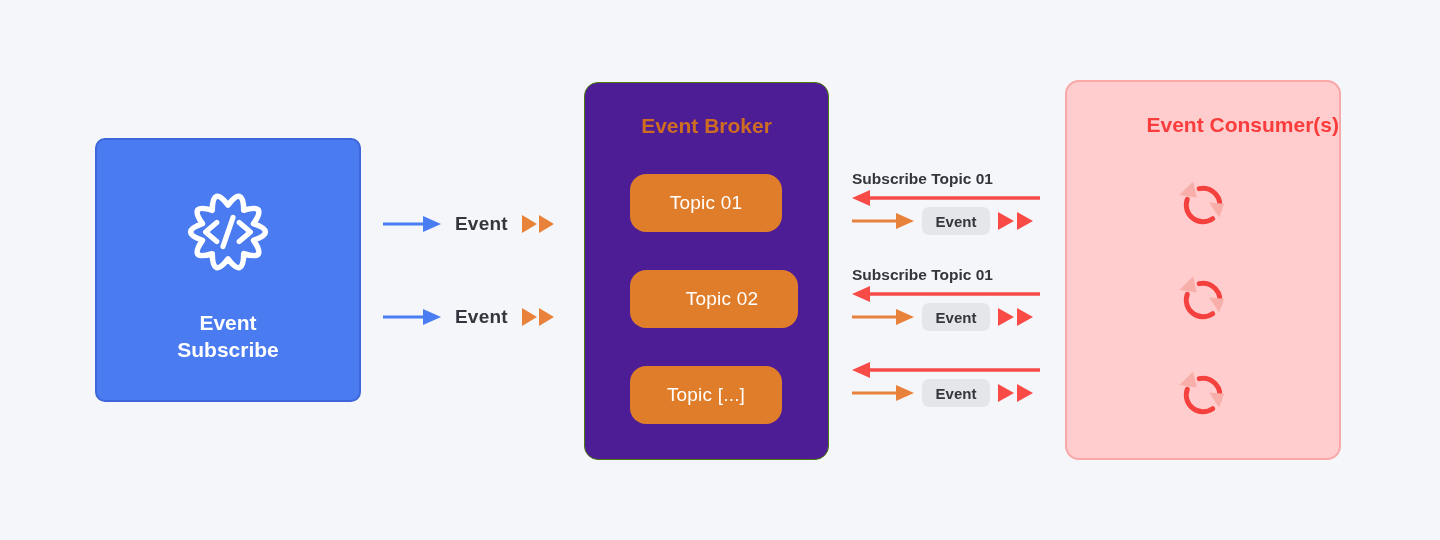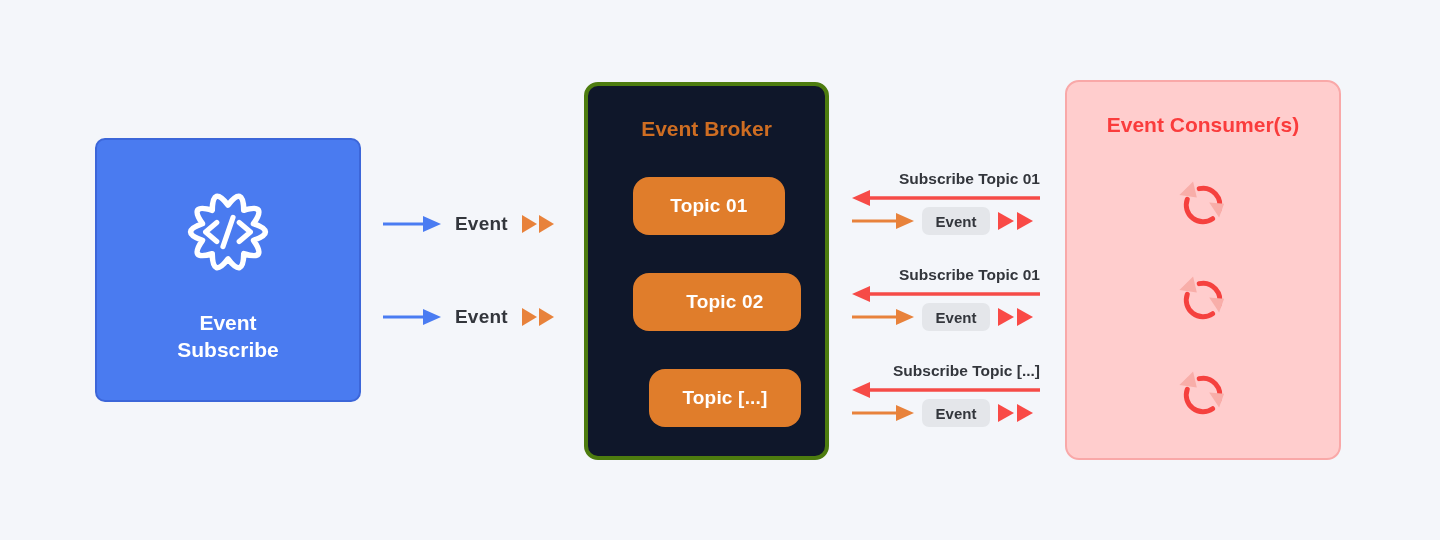--- a/index.html
+++ b/index.html
@@ -54,22 +54,22 @@
     font-size: 19px;
     font-weight: 700;
     letter-spacing: 0.2px;
   }
 
   
   .broker-box {
     position: absolute;
     left: 584px; top: 82px;
     width: 245px; height: 378px;
-    background: #0f172a;
-    border: 4px solid #4d7c0f;
+    background: #4c1d95;
+    border: 1px solid #4d7c0f;
     border-radius: 14px;
     box-sizing: border-box;
   }
   .broker-title {
     margin: 0;
     padding-top: 31px;
     text-align: center;
     color: #ce6d22;
     font-size: 21px;
     font-weight: 700;
@@ -78,38 +78,38 @@
     position: absolute;
     left: 45px;
     width: 152px; height: 58px;
     background: #e07d2b;
     border-radius: 16px;
     display: flex;
     align-items: center;
     justify-content: center;
     color: #ffffff;
     font-size: 19px;
-    font-weight: 700;
+    font-weight: 400;
     letter-spacing: 0.2px;
   }
   .topic-1 { top: 91px; }
   .topic-2 { top: 187px; padding-left: 16px; }
-  .topic-3 { top: 283px; margin-left: 16px; }
+  .topic-3 { top: 283px; }
 
   
   .sub-group {
     position: absolute;
     left: 852px;
     width: 188px;
   }
   .sub-1 { top: 170px; }
   .sub-2 { top: 266px; }
   .sub-3 { top: 362px; }
   .sub-label {
-    text-align: right;
+    text-align: left;
     color: #33363c;
     font-size: 15.5px;
     font-weight: 700;
     margin-bottom: 2px;
     white-space: nowrap;
   }
   .sub-group svg.red-arrow { display: block; }
   .sub-row {
     margin-top: 1px;
     display: flex;
@@ -134,21 +134,21 @@
     left: 1065px; top: 80px;
     width: 276px; height: 380px;
     background: #ffcdcd;
     border: 2px solid #f9a8a8;
     border-radius: 14px;
     box-sizing: border-box;
   }
   .consumer-title {
     margin: 0;
     padding-top: 31px;
-    text-align: center;
+    text-align: right;
     color: #fa3c3c;
     font-size: 21px;
     font-weight: 700;
   }
   .sync-svg {
     position: absolute;
     left: 50%;
     transform: translateX(-50%);
   }
   .sync-1 { top: 92px; }
@@ -256,21 +256,20 @@
         <span>Event</span>
       </div>
       <svg width="36" height="18" viewBox="0 0 36 18">
         <polygon points="0,0 16,9 0,18" fill="#f94a46"></polygon>
         <polygon points="19,0 35,9 19,18" fill="#f94a46"></polygon>
       </svg>
     </div>
   </div>
 
   <div class="sub-group sub-3">
-    <div class="sub-label">Subscribe Topic [...]</div>
     <svg class="red-arrow" width="188" height="16" viewBox="0 0 188 16">
       <line x1="14" y1="8" x2="188" y2="8" stroke="#f64b47" stroke-width="3.4"></line>
       <polygon points="18,0 0,8 18,16" fill="#f64b47"></polygon>
     </svg>
     <div class="sub-row">
       <svg width="62" height="16" viewBox="0 0 62 16">
         <line x1="0" y1="8" x2="47" y2="8" stroke="#e8823b" stroke-width="3"></line>
         <polygon points="44,0 62,8 44,16" fill="#e8823b"></polygon>
       </svg>
       <div class="event-badge">

